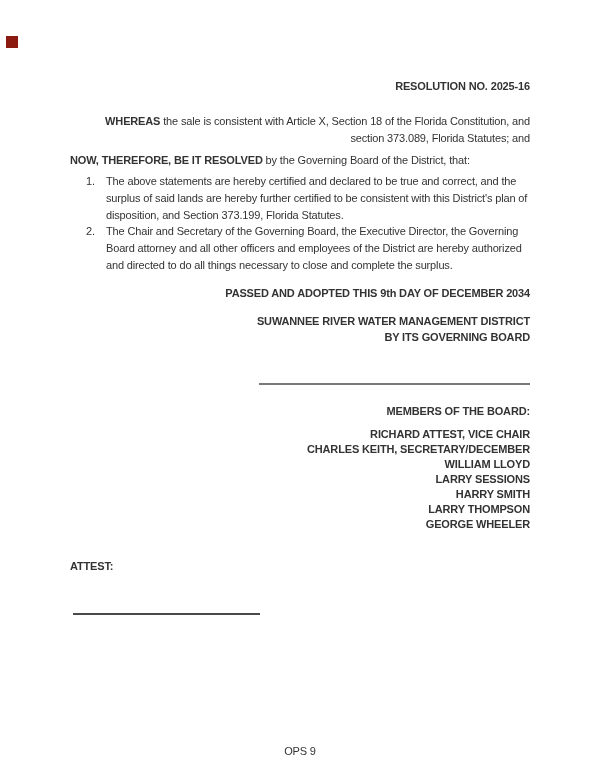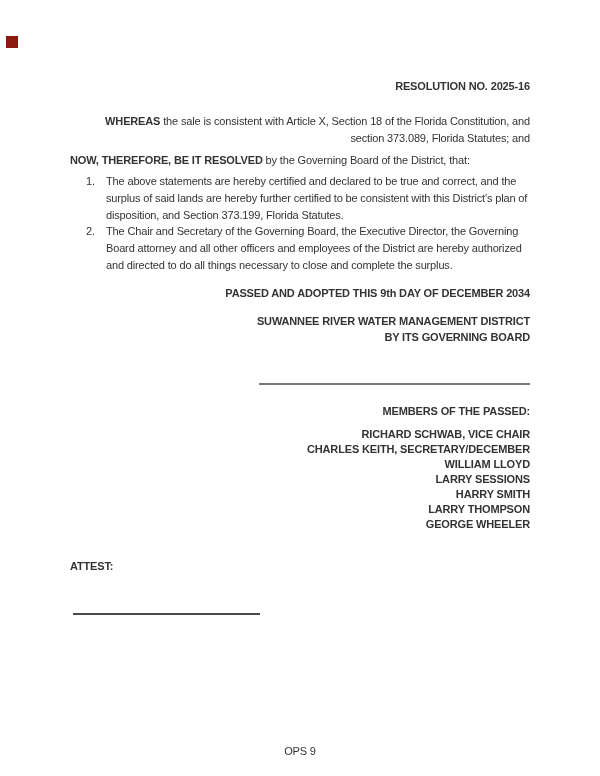--- a/index.html
+++ b/index.html
@@ -77,24 +77,24 @@
 
     <div class="blk passed r b">PASSED AND ADOPTED THIS 9th DAY OF DECEMBER 2034</div>
 
     <div class="blk org r b">
       <div>SUWANNEE RIVER WATER MANAGEMENT DISTRICT</div>
       <div>BY ITS GOVERNING BOARD</div>
     </div>
 
     <div class="blk sig-line-1"></div>
 
-    <div class="blk members-h r b">MEMBERS OF THE PASSED:</div>
+    <div class="blk members-h r b">MEMBERS OF THE BOARD:</div>
 
     <div class="blk members r b">
-      <div>RICHARD SCHWAB, VICE CHAIR</div>
+      <div>RICHARD ATTEST, VICE CHAIR</div>
       <div>CHARLES KEITH, SECRETARY/DECEMBER</div>
       <div>WILLIAM LLOYD</div>
       <div>LARRY SESSIONS</div>
       <div>HARRY SMITH</div>
       <div>LARRY THOMPSON</div>
       <div>GEORGE WHEELER</div>
     </div>
 
     <div class="blk attest b">ATTEST:</div>
 

